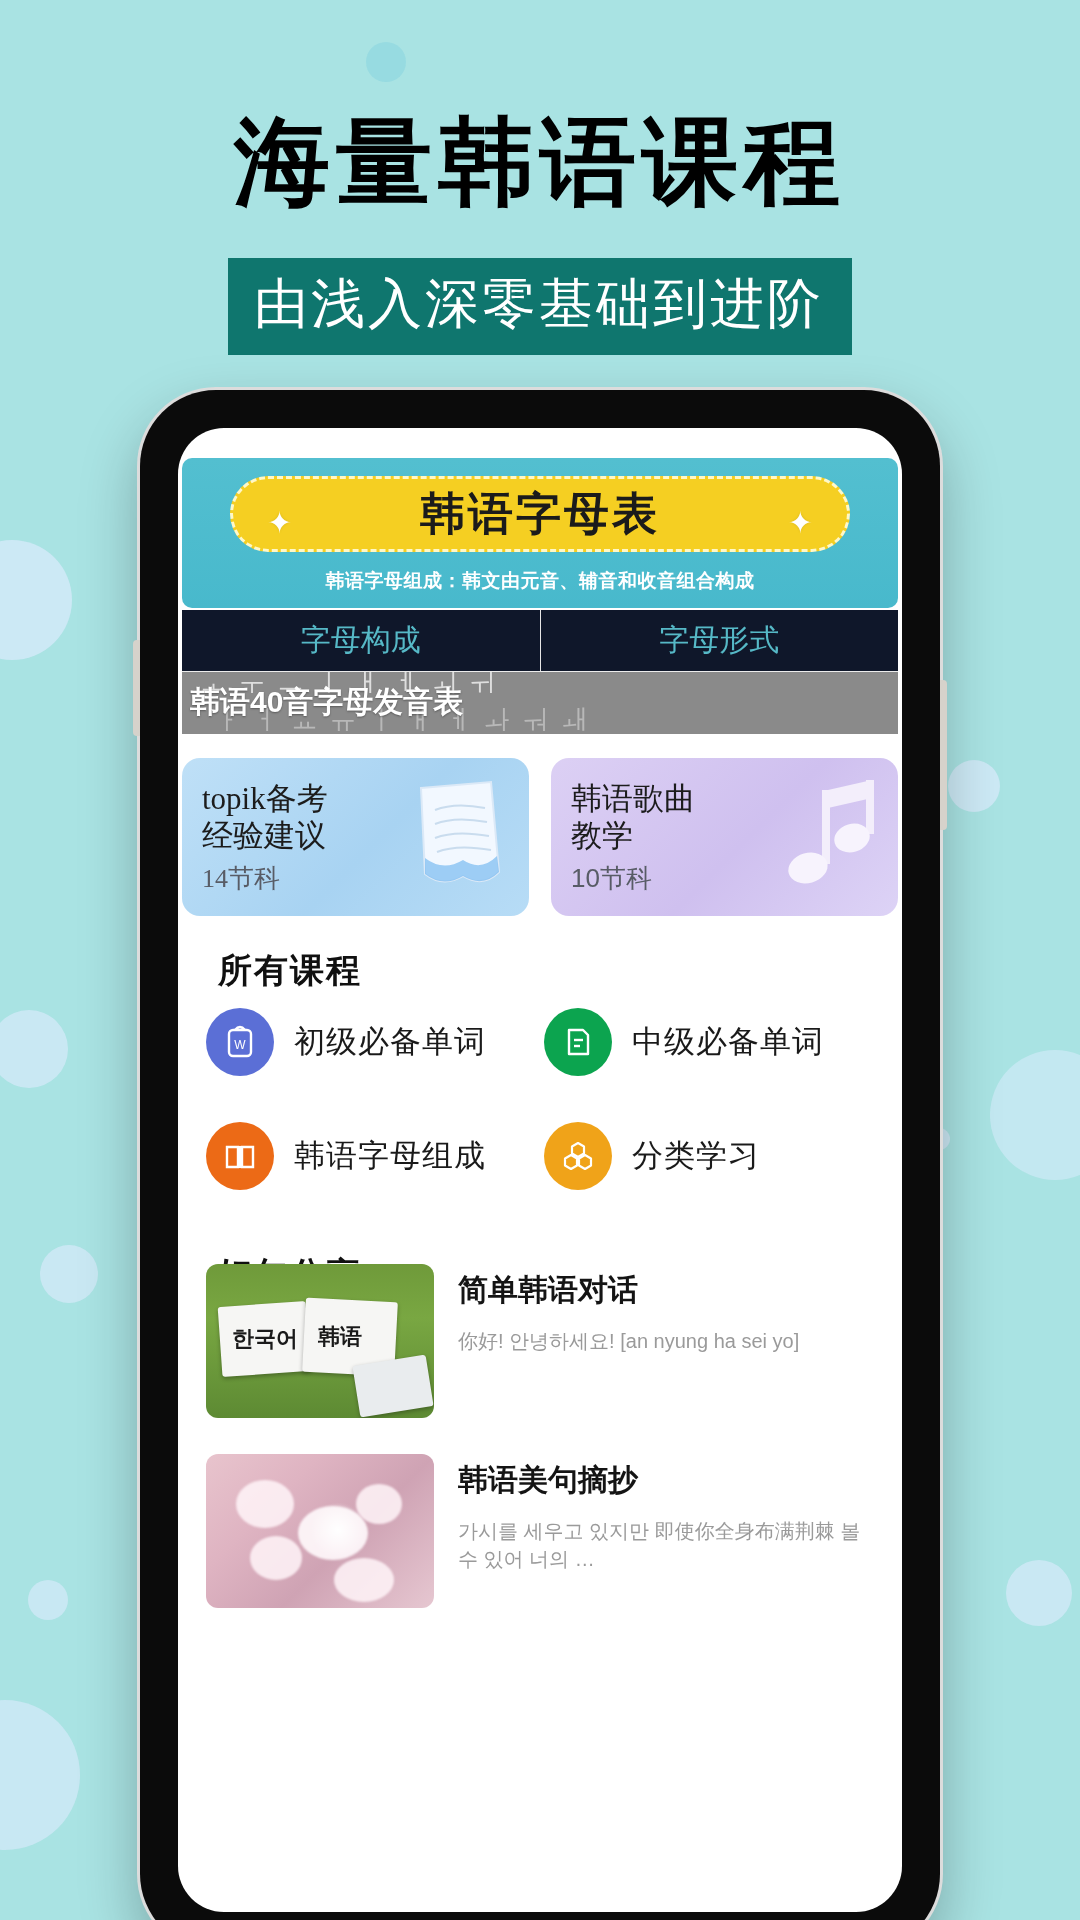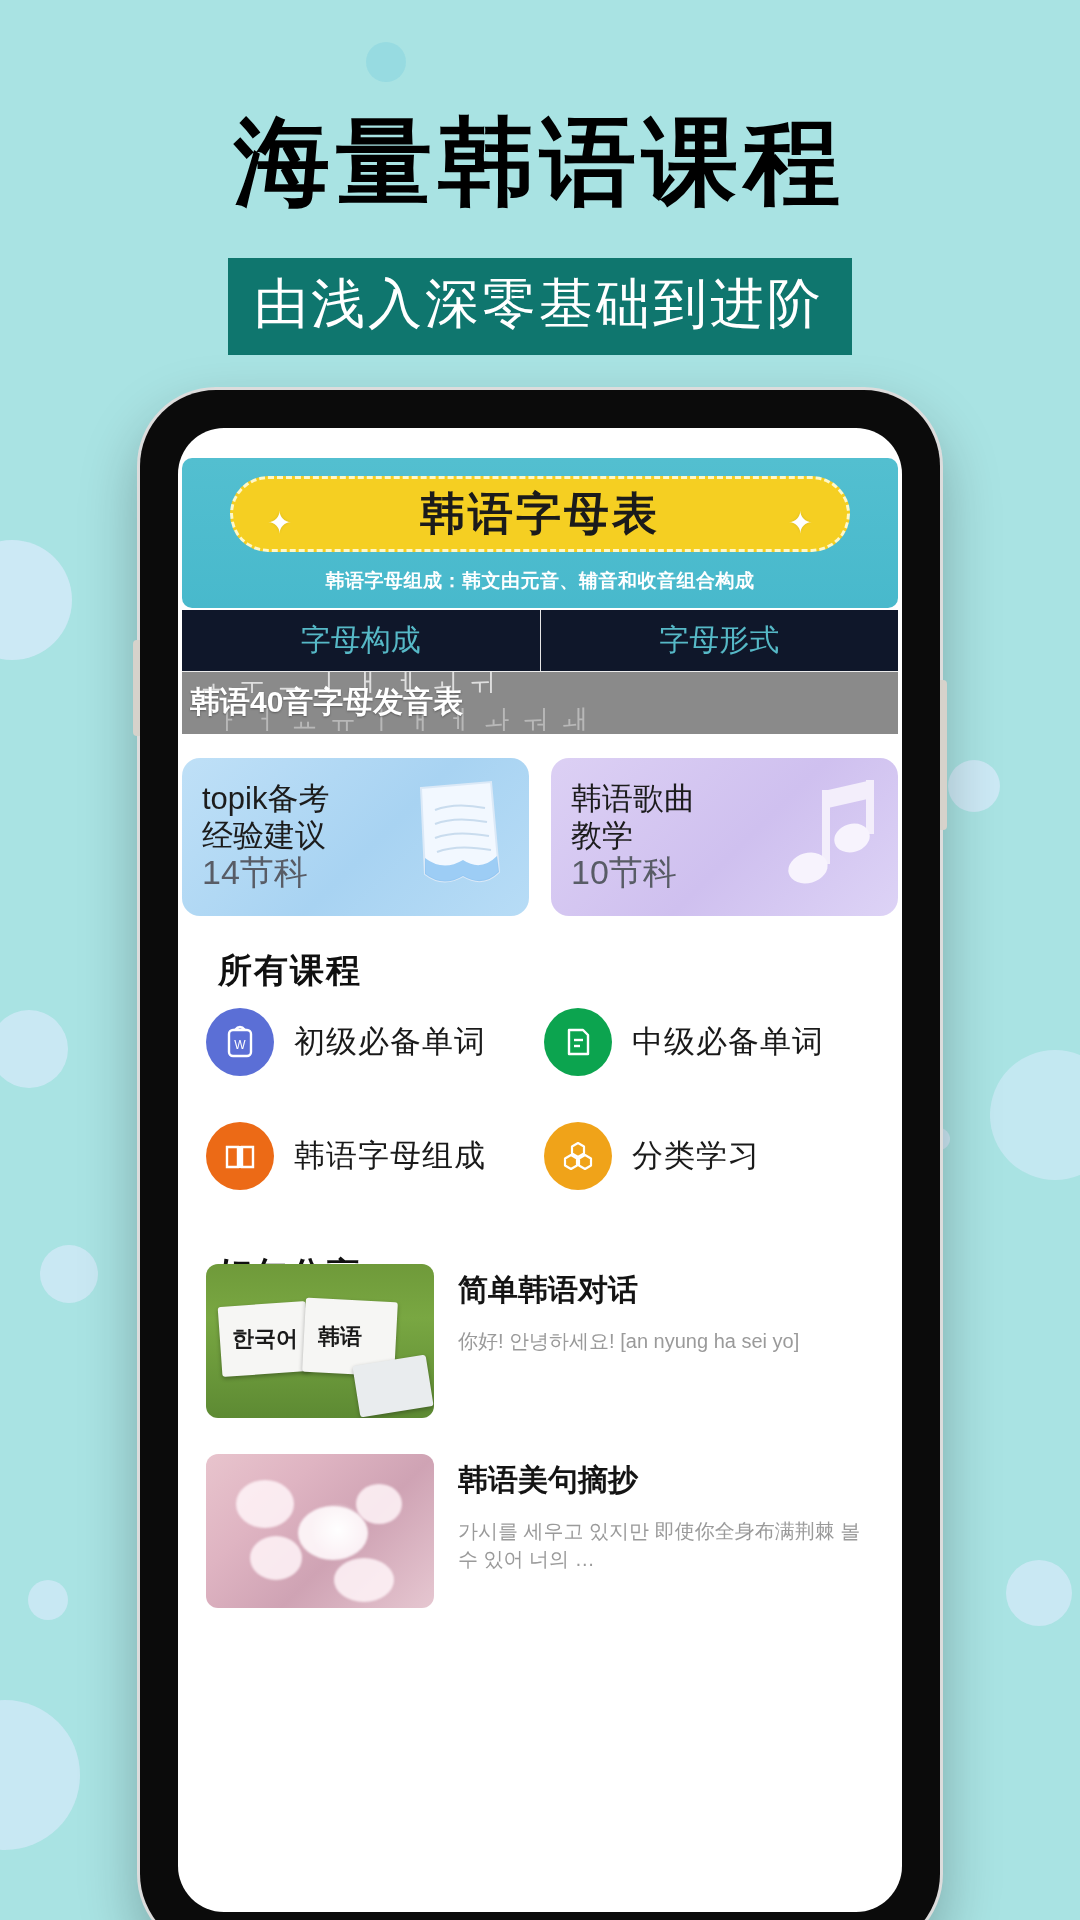--- a/index.html
+++ b/index.html
@@ -114,24 +114,24 @@
 
   
   .promos{
     position:absolute; left:4px; top:330px; width:716px;
     display:flex; gap:22px;
   }
   .promo{
     flex:1; height:158px; border-radius:18px; position:relative; overflow:hidden;
     padding:22px 20px;
   }
-  .promo.blue{ background:linear-gradient(135deg,#bfe0f7 0%,#a8d3f2 55%,#b7dcf6 100%); }
+  .promo.blue{ background:linear-gradient(135deg,#bfe0f7 0%,#a8d3f2 55%,#b7dcf6 100%);font-family:Liberation Serif, serif; }
   .promo.purple{ background:linear-gradient(135deg,#dcd0f4 0%,#cfc0ef 55%,#ddd3f6 100%); }
   .promo-title{ font-size:31px; color:#1c1c1c; line-height:1.2; }
-  .promo-count{ position:absolute; left:20px; bottom:20px; font-size:34px; color:#585c66; }
+  .promo-count{ position:absolute; left:20px; bottom:20px; font-size:26px; color:#585c66; }
 
   .paper-ico{ position:absolute; right:18px; top:22px; width:120px; height:112px;}
   .note-ico{ position:absolute; right:12px; top:18px; width:110px; height:118px;}
 
   
   .sect-h{
     position:absolute; left:40px; font-size:34px; font-weight:bold; color:#101010;
     letter-spacing:2px;
   }
   .sect-courses{ top:520px; }

